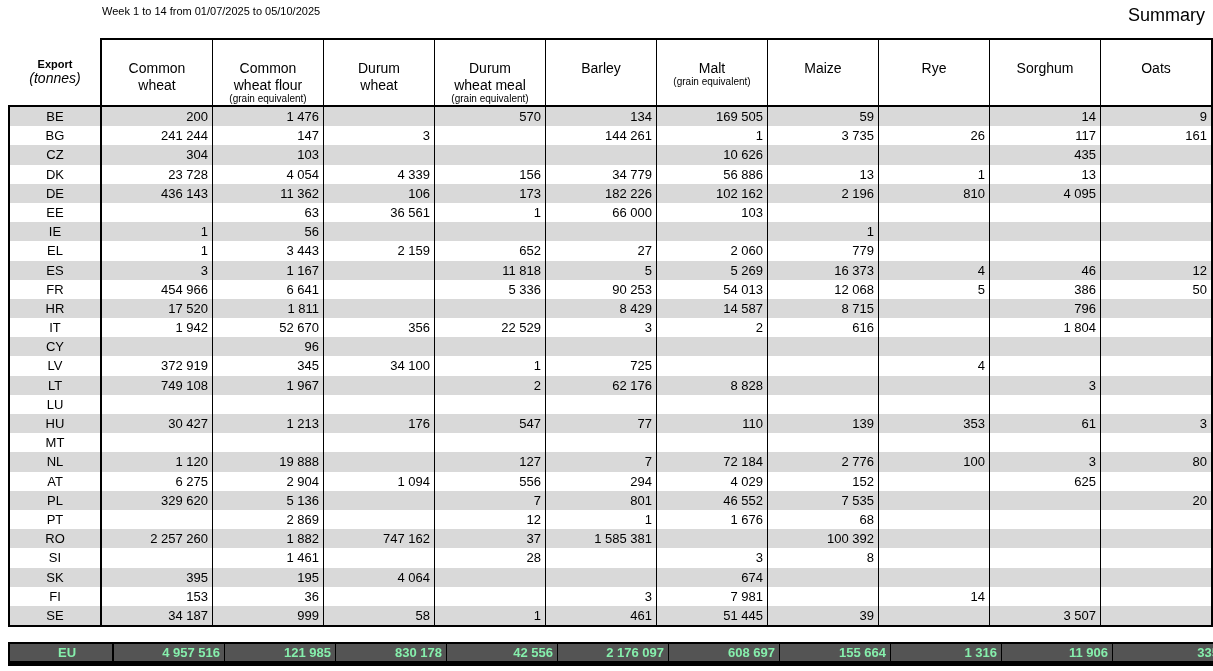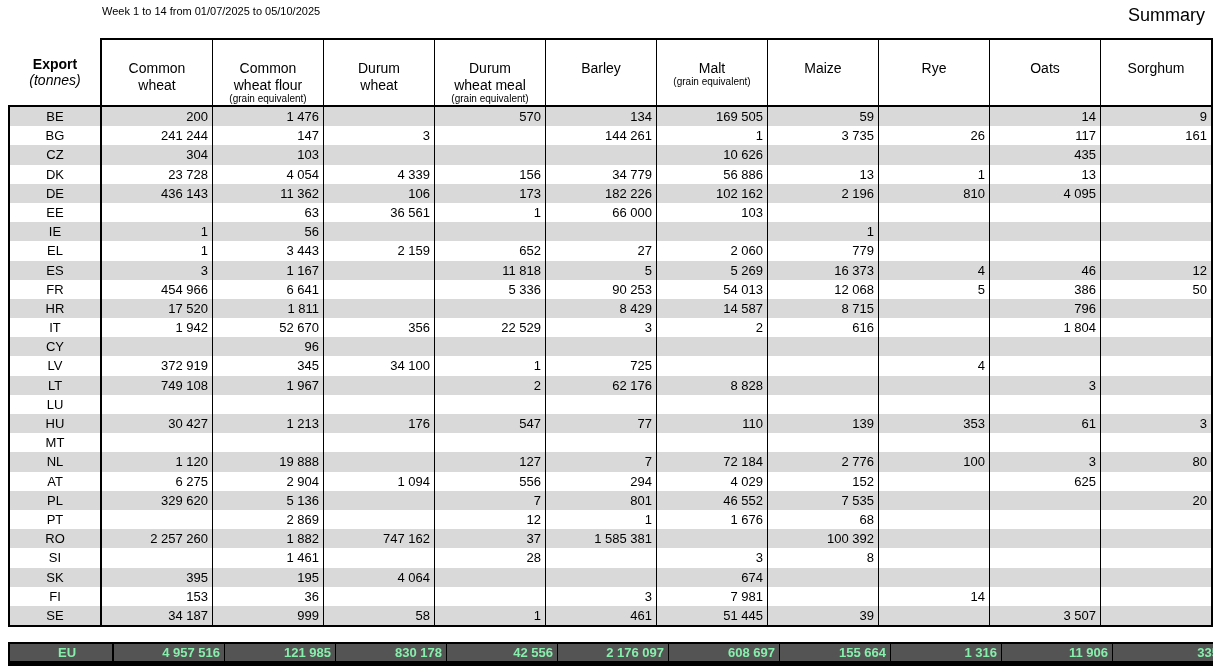--- a/index.html
+++ b/index.html
@@ -33,21 +33,21 @@
   
   .c0{width:92px;border-right:2px solid #000;text-align:center;}
   .c{width:111px;border-right:1px solid #000;text-align:right;padding-right:4px;}
   .c.last{border-right:none;width:110px;}
   
   .thead{display:flex;padding-left:2px;height:67px;}
   .corner{
     box-sizing:border-box;width:92px;border-right:2px solid #000;
     display:flex;flex-direction:column;justify-content:center;align-items:center;
   }
-  .corner .t1{font-weight:bold;font-size:14px;}
+  .corner .t1{font-weight:bold;font-size:11px;}
   .corner .t2{font-style:italic;font-size:14px;}
   .hgroup{
     display:flex;
     border-top:2px solid #000;border-right:2px solid #000;
     box-sizing:border-box;
   }
   .hcell{
     box-sizing:border-box;width:111px;border-right:1px solid #000;
     text-align:center;padding-top:20px;
     font-size:14px;line-height:17px;
@@ -109,24 +109,24 @@
             <span class="hlabel">Malt</span>
             <span class="hnote">(grain equivalent)</span>
           </div>
           <div class="hcell">
             <span class="hlabel">Maize</span>
           </div>
           <div class="hcell">
             <span class="hlabel">Rye</span>
           </div>
           <div class="hcell">
+            <span class="hlabel">Sorghum</span>
+          </div>
+          <div class="hcell">
             <span class="hlabel">Oats</span>
-          </div>
-          <div class="hcell">
-            <span class="hlabel">Sorghum</span>
           </div>
         </div>
     </div>
 
     <div class="tbody" id="body-rows">
         <div class="trow row odd">
           <div class="cell c0">BE</div>
           <div class="cell c">200</div>
           <div class="cell c">1 476</div>
           <div class="cell c"></div>

